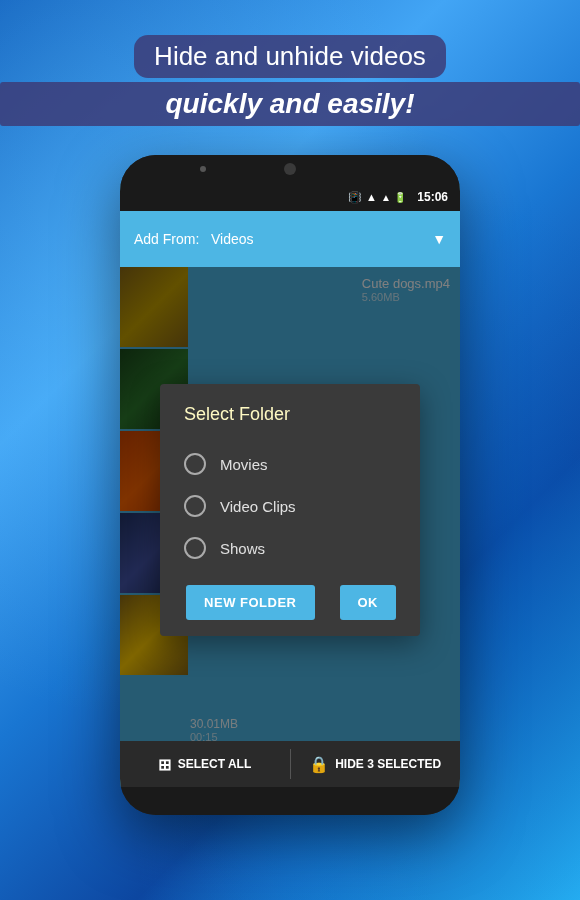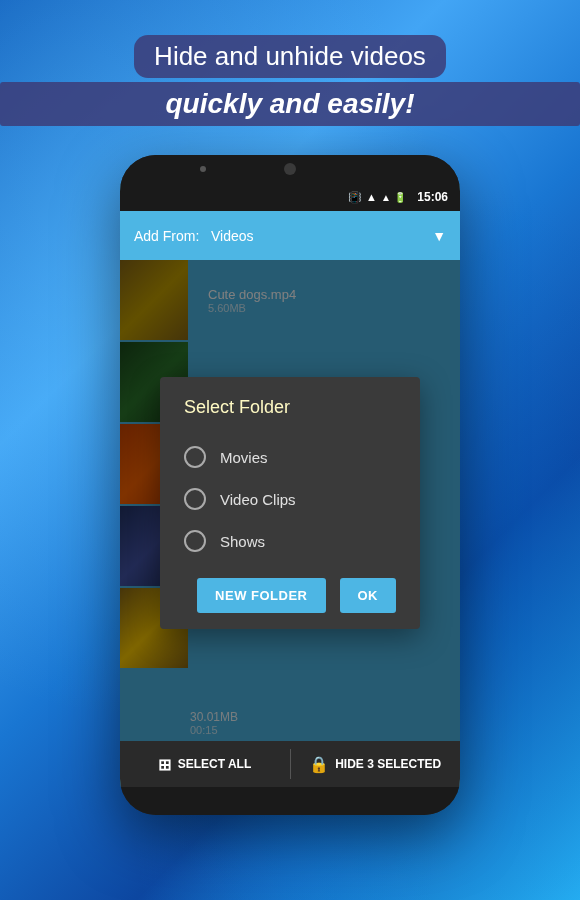--- a/index.html
+++ b/index.html
@@ -137,21 +137,21 @@
     .status-time {
       color: white;
       font-size: 12px;
       font-weight: bold;
       margin-left: 4px;
     }
 
     
     .toolbar {
       background: #4db6e4;
-      height: 49px;
+      height: 56px;
       display: flex;
       align-items: center;
       padding: 0 14px;
       justify-content: space-between;
     }
 
     .toolbar-title {
       color: rgba(255,255,255,0.85);
       font-size: 14px;
     }
@@ -266,21 +266,21 @@
     }
 
     .radio-label {
       color: #e0e0e0;
       font-size: 15px;
     }
 
     .dialog-actions {
       display: flex;
       justify-content: flex-end;
-      gap: 14px;
+      gap: 25px;
       margin-top: 16px;
     }
 
     .btn-dialog {
       background: #4db6e4;
       color: white;
       border: none;
       padding: 10px 18px;
       border-radius: 3px;
       font-size: 13px;
@@ -388,21 +388,21 @@
     <div style="position:relative; height:calc(100% - 72px - 46px); background:#4db6e4; overflow:hidden;">
 
       <div class="thumb-left">
         <div class="thumb-item thumb-1"></div>
         <div class="thumb-item thumb-2"></div>
         <div class="thumb-item thumb-3"></div>
         <div class="thumb-item thumb-4"></div>
         <div class="thumb-item thumb-5"></div>
       </div>
 
-      <div class="video-row" style="margin-left:70px; padding-top:27px;">
+      <div class="video-row" style="margin-left:70px; padding-top:9px;justify-content:flex-end;">
         <div class="video-info">
           <div class="video-name">Cute dogs.mp4</div>
           <div class="video-size">5.60MB</div>
         </div>
       </div>
 
       <div class="dialog-overlay">
         <div class="dialog">
 
           <div class="dialog-title">Select Folder</div>

